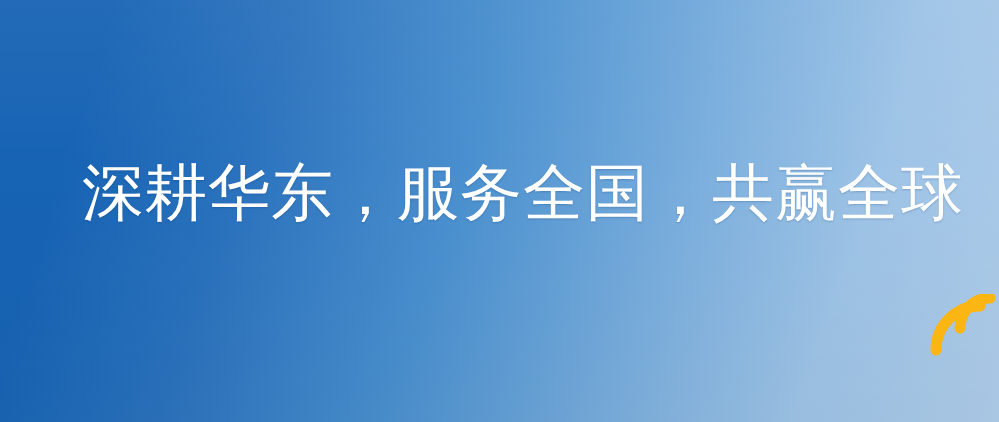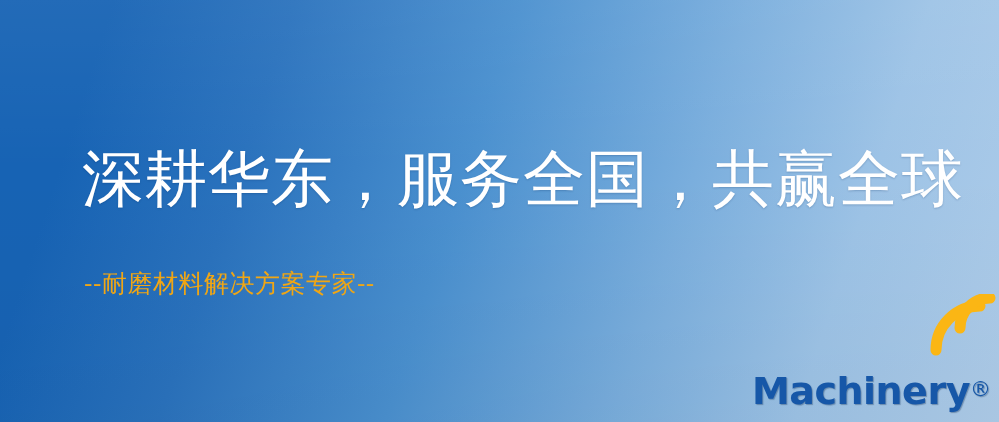--- a/index.html
+++ b/index.html
@@ -34,21 +34,21 @@
     background: linear-gradient(180deg,
        rgba(255,255,255,0.05) 0%,
        rgba(255,255,255,0.00) 40%,
        rgba(0,0,0,0.03) 100%);
     pointer-events: none;
   }
 
   #headline {
     position: absolute;
     left: 82px;
-    top: 146px;
+    top: 160px;
     font-family: "DejaVu Serif", "Liberation Serif", serif;
     font-size: 62px;
     line-height: 1.05;
     color: #ffffff;
     letter-spacing: 1px;
     white-space: nowrap;
     text-shadow: 0 1px 2px rgba(0,40,90,0.22);
   }
 
   #subtitle {
@@ -118,29 +118,25 @@
 </style>
 </head>
 <body>
 
 <div id="banner">
 
   <div id="banner-sheen"></div>
 
   <div id="headline">深耕华东，服务全国，共赢全球</div>
 
-  <div id="subtitle">--耐磨材料解决方案专家--</div>
 
   <div id="logo">
 
 
     <svg id="logo-waves" viewBox="0 0 74 72">
       <path d="M14 56 A44 44 0 0 1 58 12" fill="none" stroke="#fbb614" stroke-width="11" stroke-linecap="round"></path>
       <path d="M30 62 A30 30 0 0 1 60 32" fill="none" stroke="#fbb614" stroke-width="11" stroke-linecap="round" transform="translate(8,-28)"></path>
     </svg>
 
-    <div id="logo-subword">
-      <span>Machinery</span><span id="logo-reg">®</span>
-    </div>
 
   </div>
 
 </div>
 
 </body></html>

